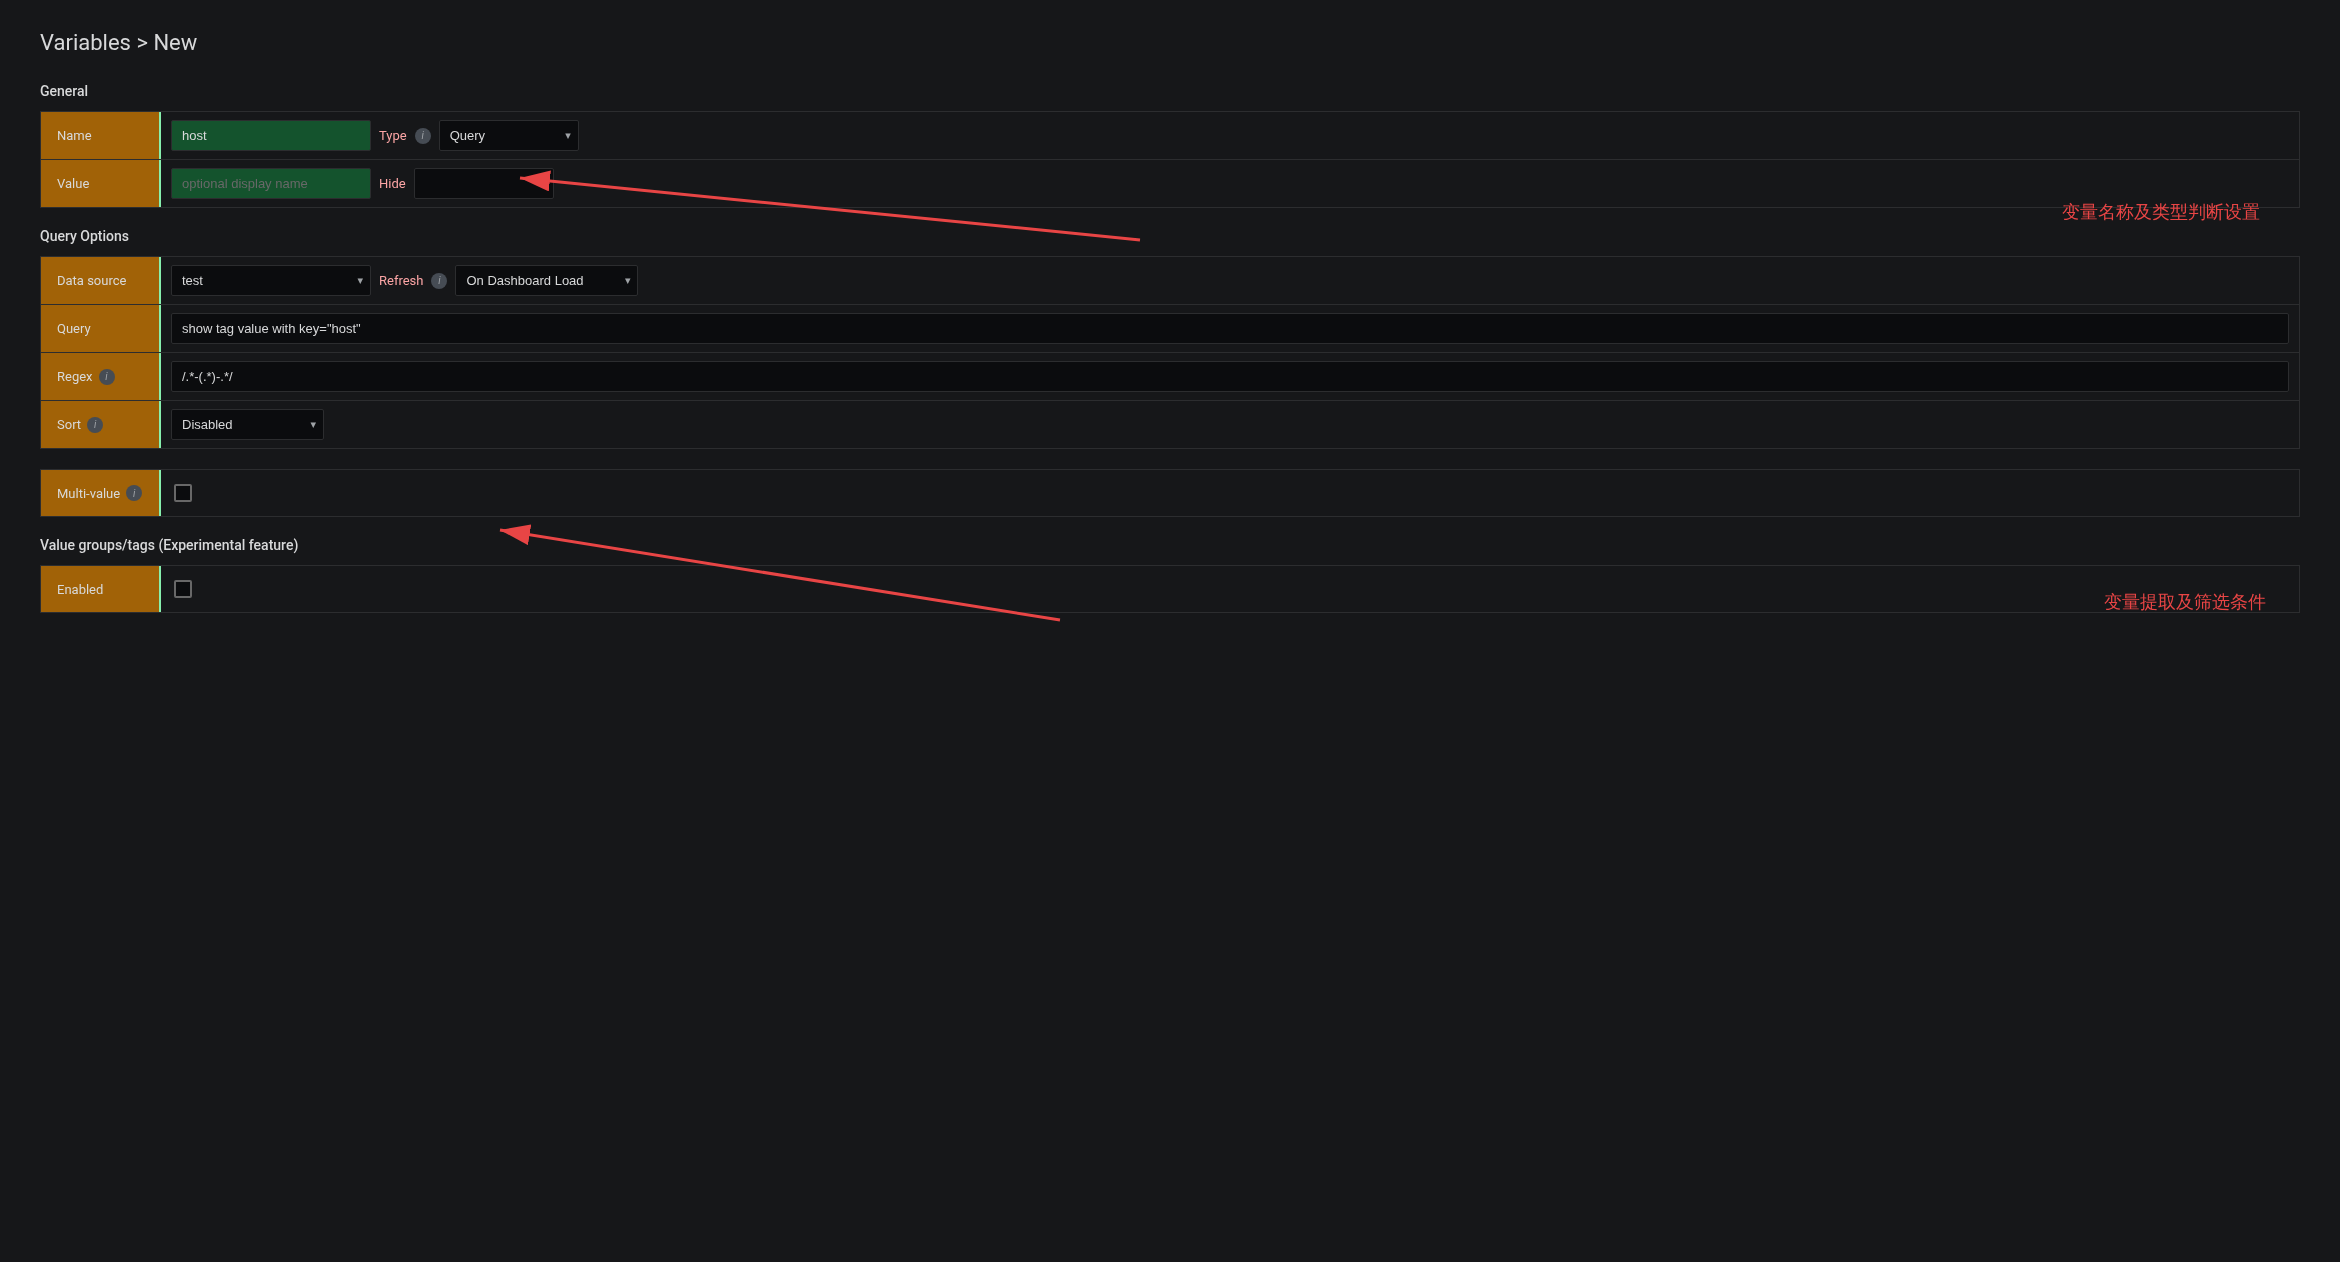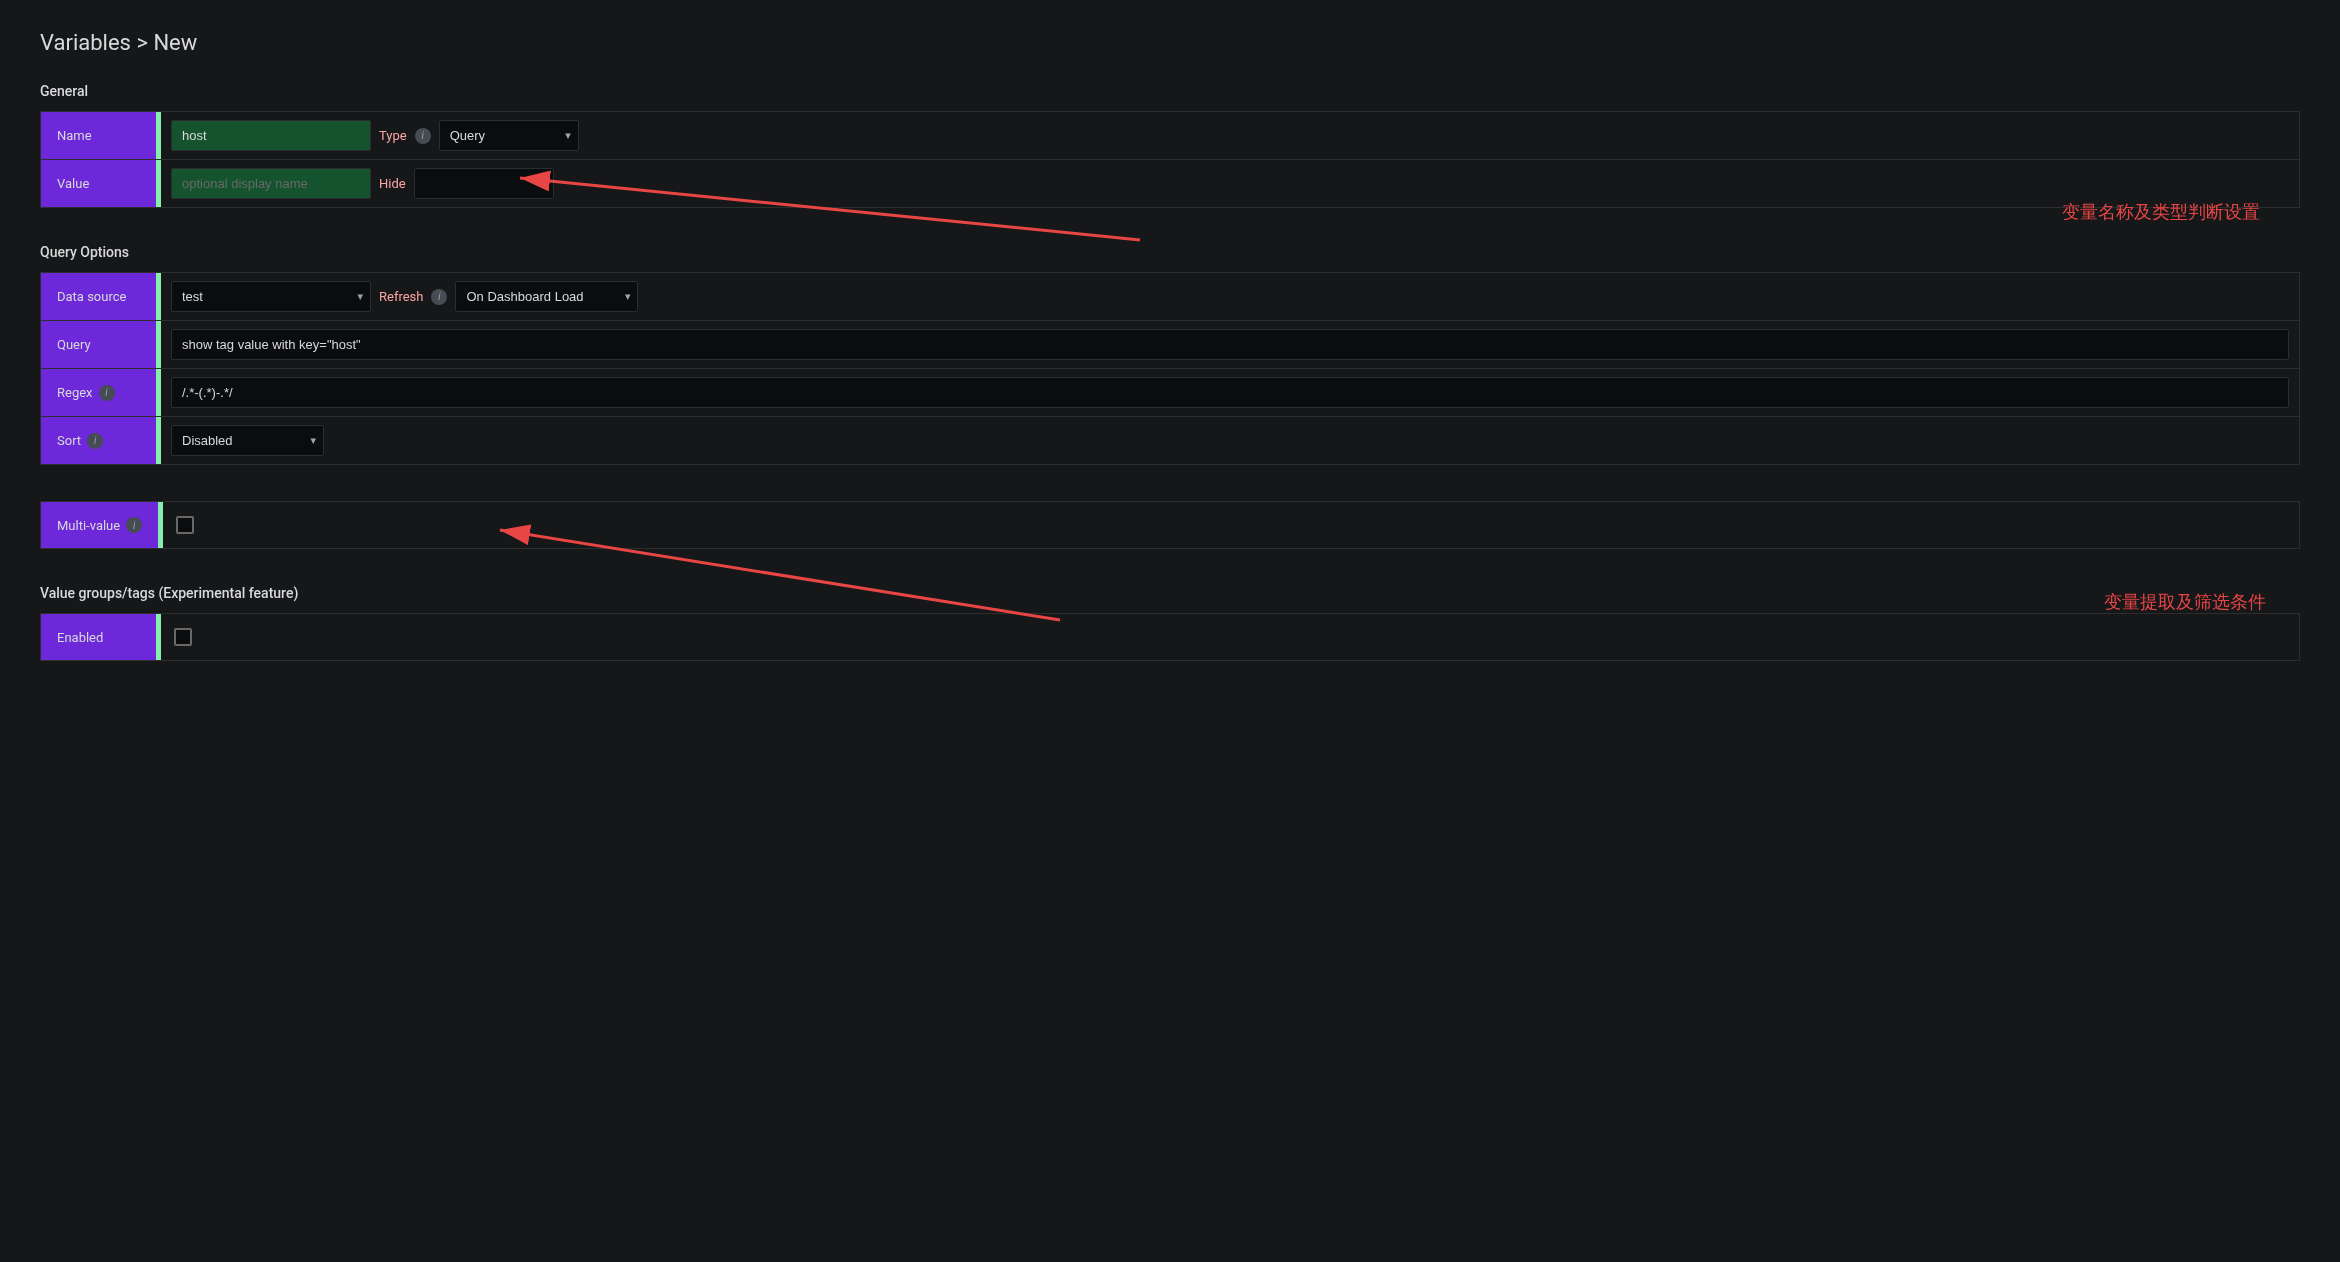--- a/index.html
+++ b/index.html
@@ -21,46 +21,46 @@
 
     .section-title {
       font-size: 14px;
       font-weight: 500;
       color: #d8d9da;
       margin-bottom: 12px;
       margin-top: 0;
     }
 
     .section {
-      margin-bottom: 36px;
+      margin-bottom: 20px;
     }
 
     .form-row {
       display: flex;
       align-items: center;
       border: 1px solid #2c2d2f;
       border-bottom: none;
       min-height: 48px;
     }
 
     .form-row:last-child {
       border-bottom: 1px solid #2c2d2f;
     }
 
     .form-label {
-      background: #6d28d9;
+      background: #a16207;
       padding: 10px 16px;
       min-width: 120px;
       color: #d8d9da;
       font-size: 13px;
       display: flex;
       align-items: center;
       gap: 6px;
       align-self: stretch;
-      border-right: 5px solid #86efac;
+      border-right: 2px solid #86efac;
     }
 
     .form-control-group {
       display: flex;
       align-items: center;
       flex: 1;
       padding: 8px 10px;
       gap: 8px;
       flex-wrap: wrap;
     }

